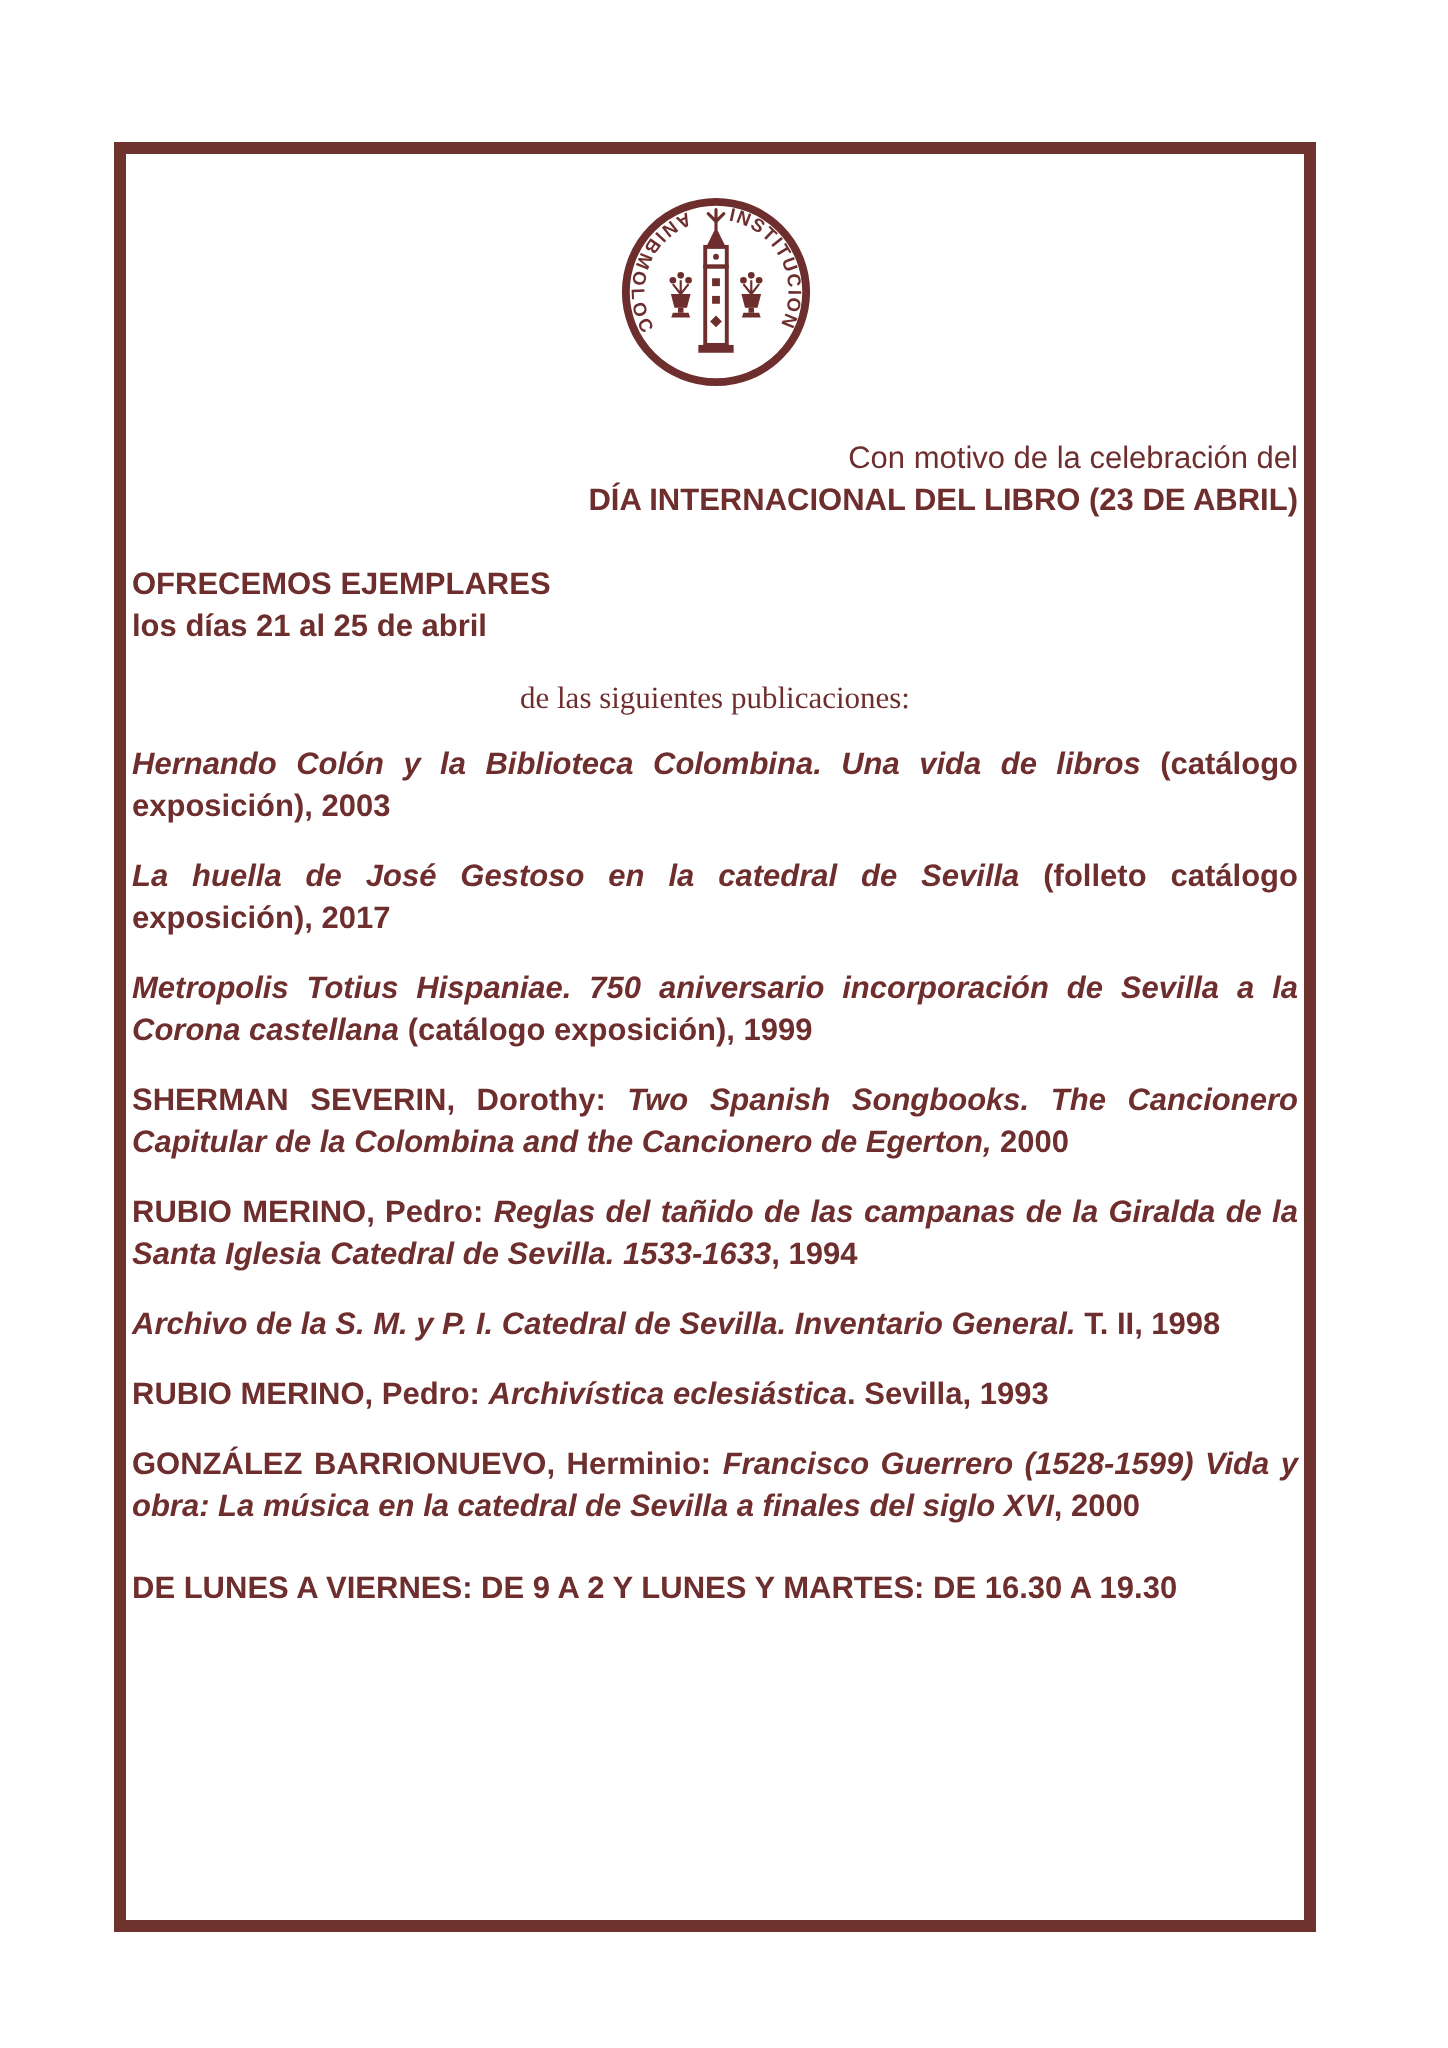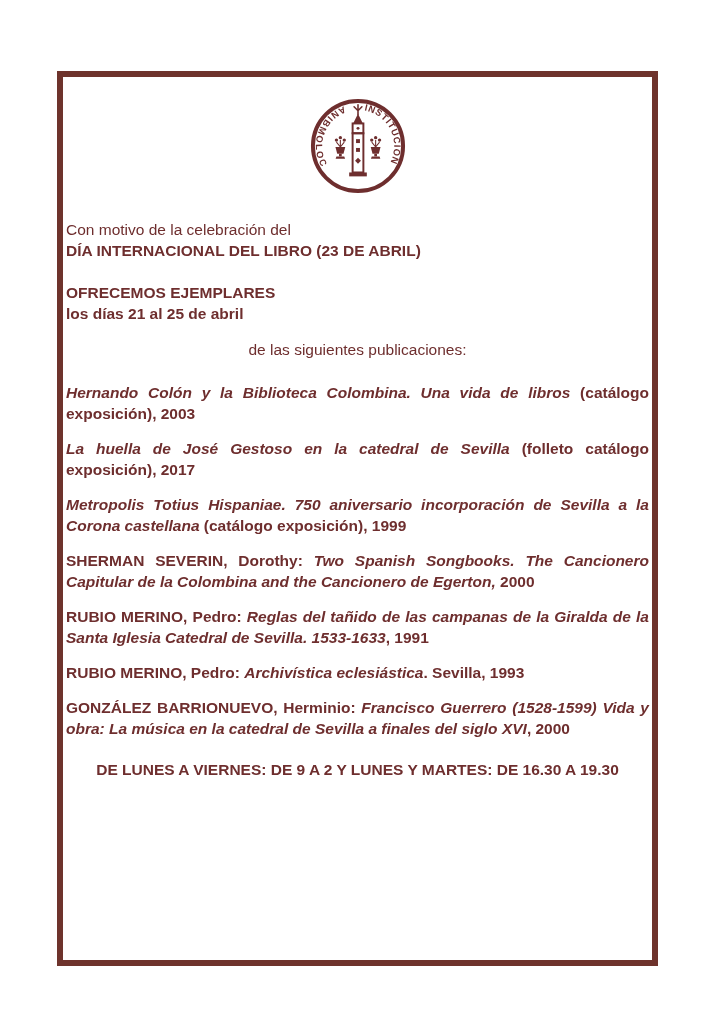--- a/index.html
+++ b/index.html
@@ -16,29 +16,29 @@
   .frame{
     position:absolute;left:57px;top:71px;width:601px;height:895px;
     box-sizing:border-box;border:6px solid var(--border);
     padding:0 3px;overflow:hidden;background:#ffffff;
   }
   .seal{
     display:block;width:98px;height:98px;margin:20px auto 6px auto;
     color:var(--ink);
   }
   .edition{text-align:center;margin:0;}
-  .intro{margin-top:24px;text-align:left;}
+  .intro{margin-top:24px;text-align:right;}
   .event-line{font-weight:bold;}
   .offer{margin-top:21px;text-align:left;font-weight:bold;}
-  .following{margin-top:15px;text-align:center;}
-  .pubs{margin-top:22px;}
+  .following{margin-top:15px;text-align:center;font-family:Liberation Serif, serif;}
+  .pubs{margin-top:12px;}
   .pub{margin:0 0 14px 0;font-weight:bold;text-align:justify;}
   .pub .it{font-style:italic;}
   .footer-block{margin-top:12px;text-align:center;font-weight:bold;}
-  .hours{margin-top:20px;text-align:center;font-weight:bold;white-space:nowrap;}
+  .hours{margin-top:20px;font-weight:bold;white-space:nowrap;}
 </style>
 </head>
 <body>
 
 <div class="frame">
 
   <svg class="seal" viewBox="0 0 100 100" aria-hidden="true">
     <defs>
       <path id="arcL" d="M 35.3 9.6 A 43 43 0 0 0 19.6 80.4"></path>
       <path id="arcR" d="M 56.4 13.6 A 37 37 0 0 1 80.3 71.2"></path>
@@ -92,21 +92,22 @@
     <div>los días 21 al 25 de abril</div>
   </div>
 
   <div class="following">de las siguientes publicaciones:</div>
 
   <div class="pubs" id="pubs">
       <p class="pub"><span class="it">Hernando Colón y la Biblioteca Colombina. Una vida de libros</span><span> (catálogo exposición), 2003</span></p>
       <p class="pub"><span class="it">La huella de José Gestoso en la catedral de Sevilla</span><span> (folleto catálogo exposición), 2017</span></p>
       <p class="pub"><span class="it">Metropolis Totius Hispaniae. 750 aniversario incorporación de Sevilla a la Corona castellana</span><span>  (catálogo exposición), 1999</span></p>
       <p class="pub"><span>SHERMAN SEVERIN, Dorothy: </span><span class="it">Two Spanish Songbooks. The Cancionero Capitular de la Colombina and the Cancionero de Egerton,</span><span> 2000</span></p>
-      <p class="pub"><span>RUBIO MERINO, Pedro: </span><span class="it">Reglas del tañido de las campanas de la Giralda de la Santa Iglesia Catedral de Sevilla. 1533-1633</span><span>, 1991</span></p>
+      <p class="pub"><span>RUBIO MERINO, Pedro: </span><span class="it">Reglas del tañido de las campanas de la Giralda de la Santa Iglesia Catedral de Sevilla. 1533-1633</span><span>, 1994</span></p>
+      <p class="pub"><span class="it">Archivo de la S. M. y P. I. Catedral de Sevilla. Inventario General.</span><span> T. II, 1998</span></p>
       <p class="pub"><span>RUBIO MERINO, Pedro: </span><span class="it">Archivística eclesiástica</span><span>. Sevilla, 1993</span></p>
       <p class="pub"><span>GONZÁLEZ BARRIONUEVO, Herminio: </span><span class="it">Francisco Guerrero (1528-1599) Vida y obra: La música en la catedral de Sevilla a finales del siglo XVI</span><span>, 2000</span></p>
     </div>
 
 
   <div class="hours">DE LUNES A VIERNES: DE 9 A 2 Y LUNES Y MARTES: DE 16.30 A 19.30</div>
 
 </div>
 
 </body></html>

